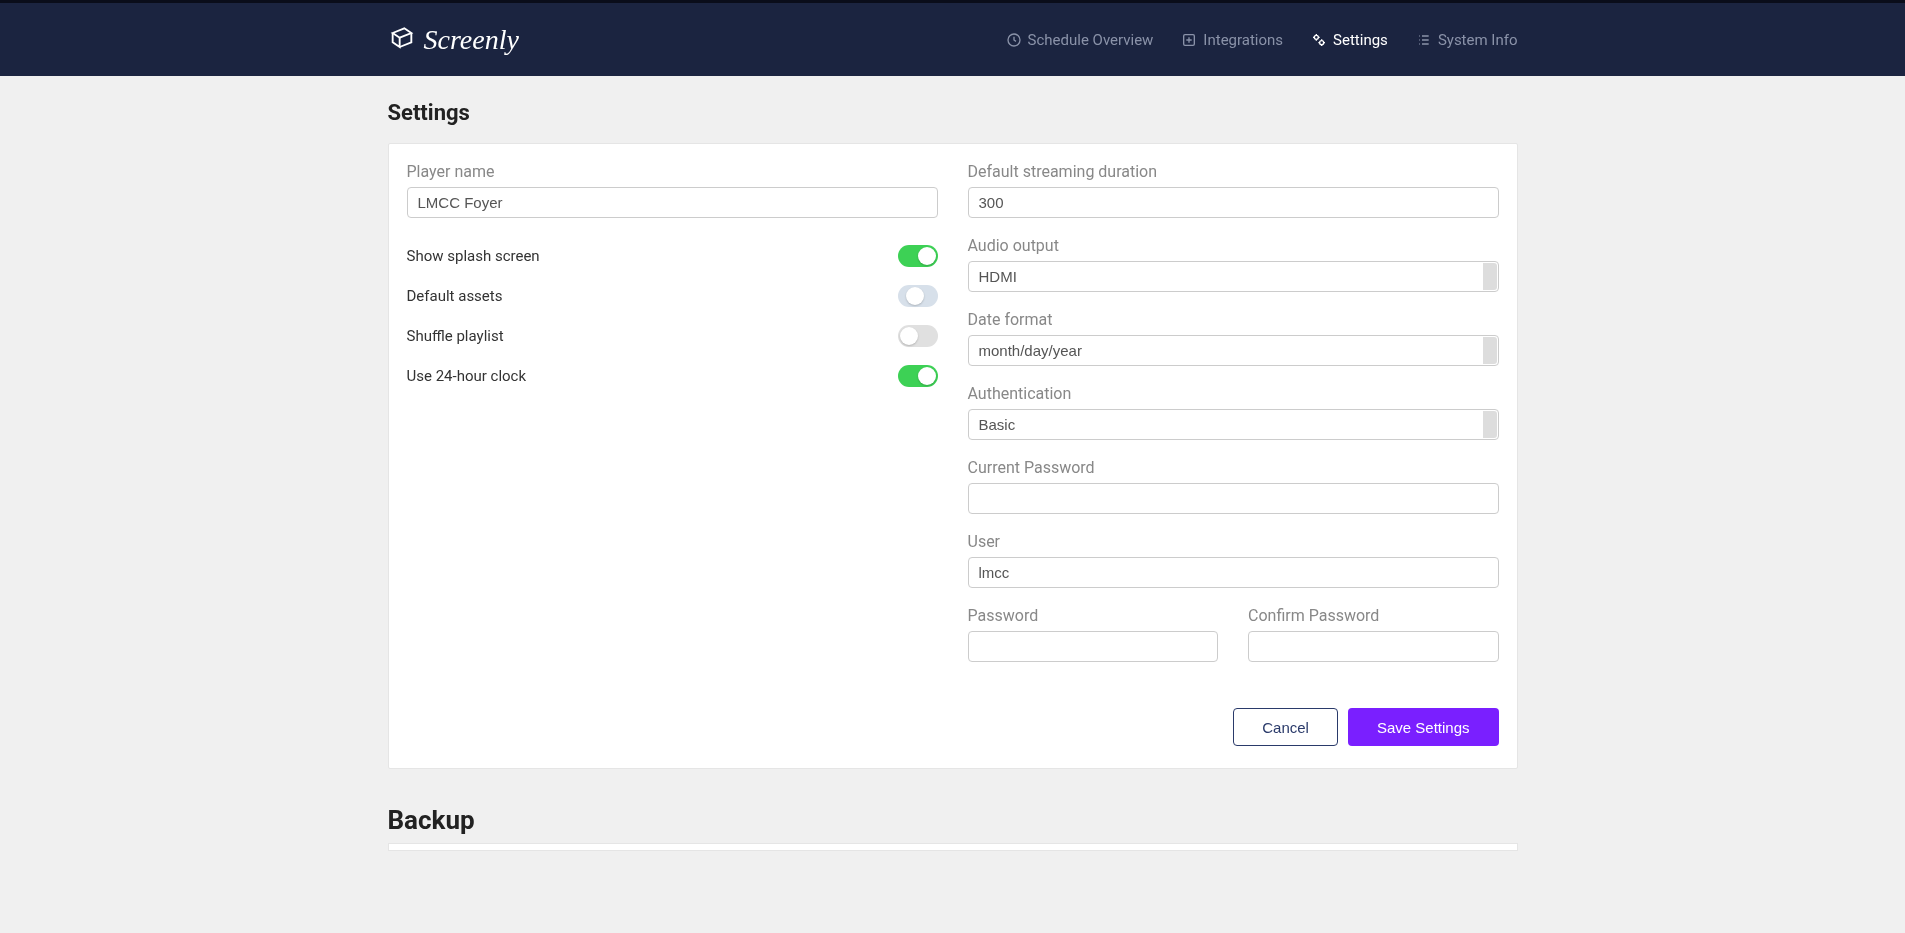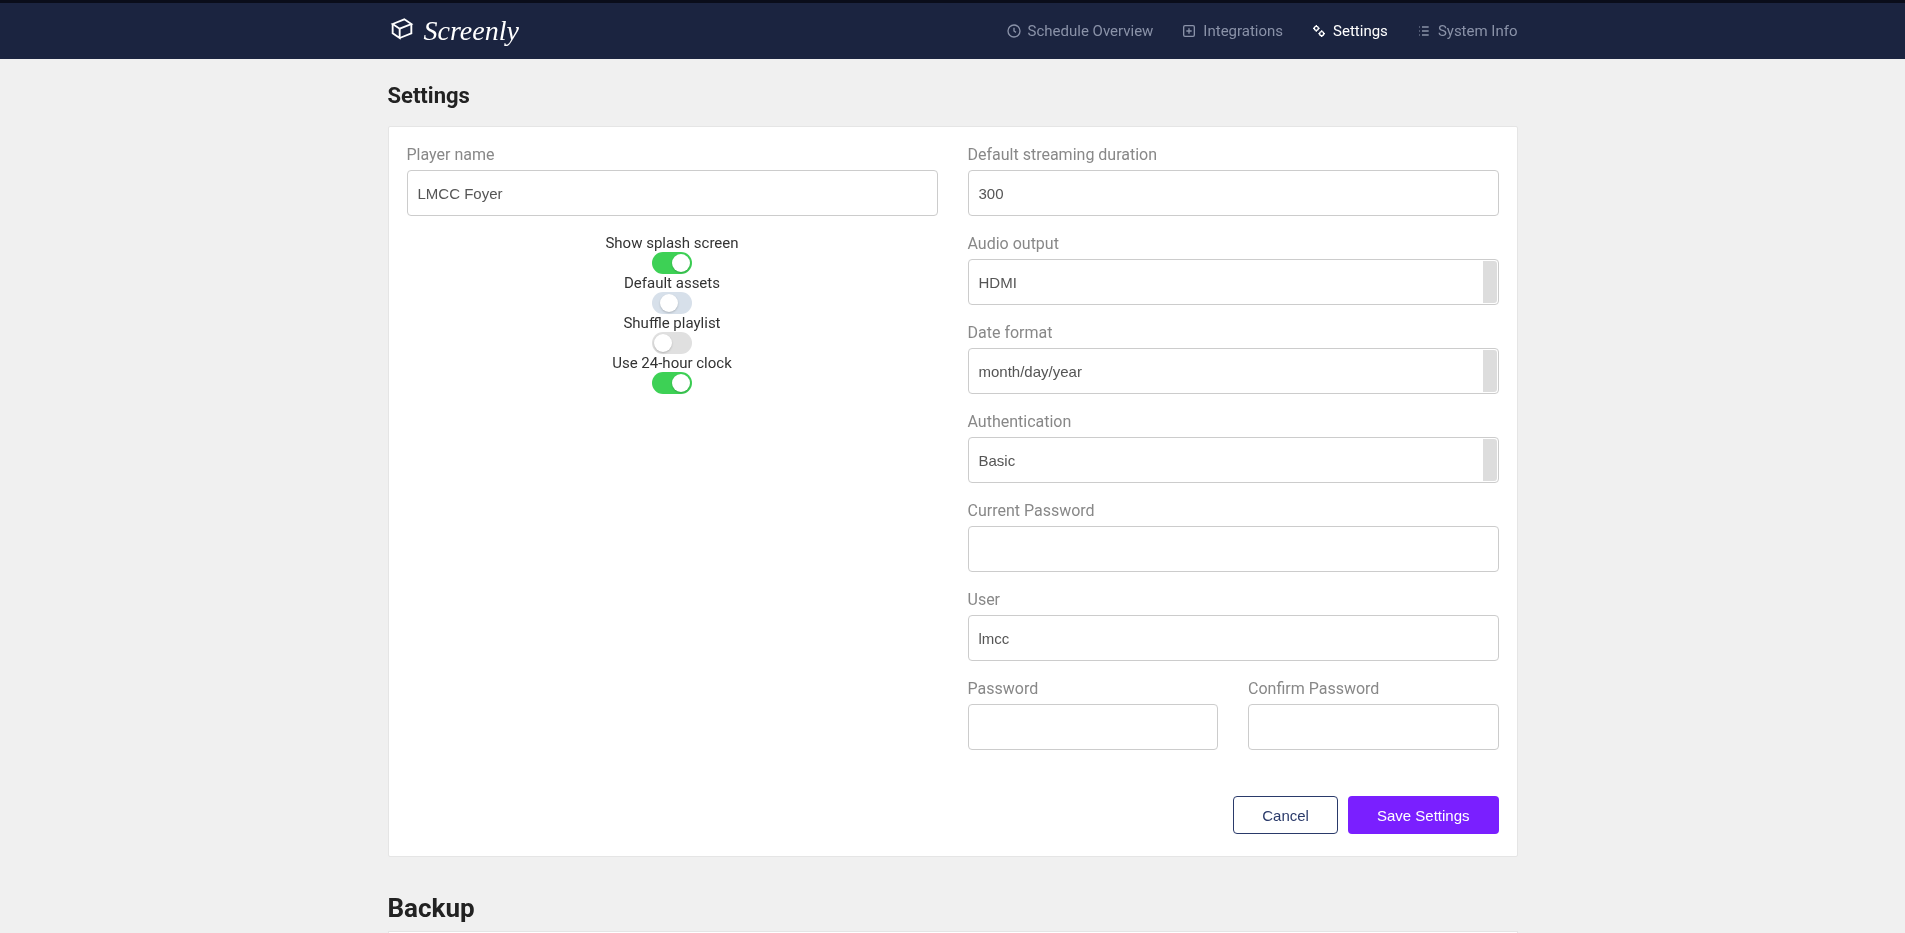--- a/index.html
+++ b/index.html
@@ -4,21 +4,21 @@
 <style>
 * { margin: 0; padding: 0; box-sizing: border-box; }
 body {
   font-family: -apple-system, BlinkMacSystemFont, "Segoe UI", Roboto, "Helvetica Neue", Arial, sans-serif;
   background: #f0f0f0;
   color: #333;
   font-size: 14px;
 }
 .topbar {
   background: #1b2440;
-  height: 59px;
+  height: 76px;
   border-top: 3px solid #0a0d1a;
 }
 .topbar-inner {
   max-width: 1150px;
   margin: 0 auto;
   display: flex;
   align-items: center;
   height: 100%;
   padding: 0 10px;
 }
@@ -81,21 +81,21 @@
 .col-right { flex: 1; }
 
 .field-label {
   font-size: 16px;
   color: #888;
   margin-bottom: 6px;
   display: block;
 }
 .text-input, .num-input, .select-input {
   width: 100%;
-  height: 46px;
+  height: 31px;
   padding: 6px 10px;
   border: 1px solid #ccc;
   border-radius: 4px;
   font-size: 15px;
   color: #555;
   background: #fff;
 }
 .num-input { padding-right: 4px; }
 .select-input {
   appearance: none;
@@ -114,22 +114,22 @@
   pointer-events: none;
 }
 
 .form-group { margin-bottom: 18px; }
 .sub-row { display: flex; gap: 30px; }
 .sub-row > * { flex: 1; }
 
 .toggle-row {
   display: flex;
   align-items: center;
+  justify-content: space-between;
   height: 40px;
-  flex-direction: column;
 }
 .toggle-label {
   font-size: 15px;
   color: #333;
 }
 .toggle {
   width: 40px;
   height: 22px;
   border-radius: 11px;
   background: #e0e0e0;

